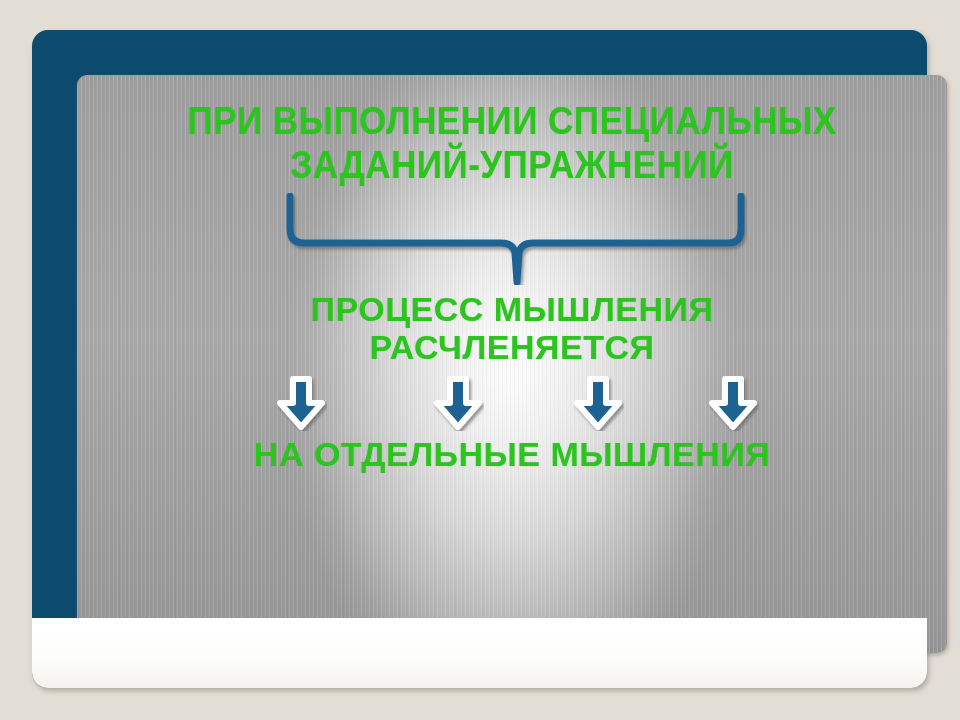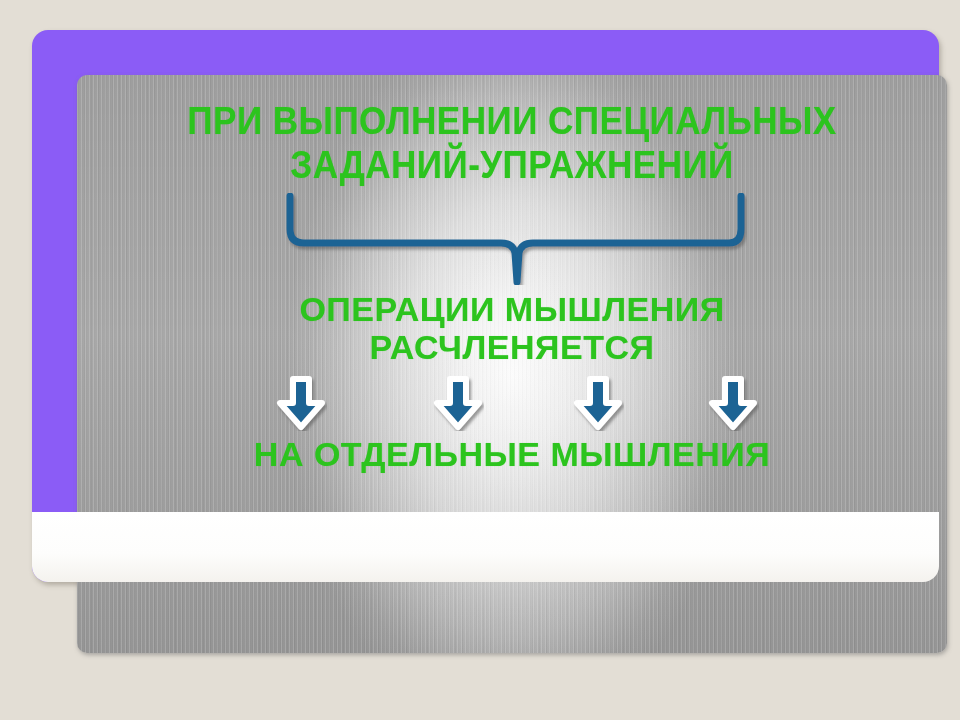--- a/index.html
+++ b/index.html
@@ -20,25 +20,24 @@
     height: 720px;
     background: #e3ded5;
   }
 
   
   .slide-card {
     position: absolute;
     left: 32px;
     top: 30px;
     width: 895px;
-    height: 552px;
-    background: #8b5cf6;
+    height: 658px;
+    background: #0c4a6e;
     border-radius: 16px;
     box-shadow: 2px 3px 5px rgba(120,112,100,0.45);
-    padding-left: 12px;
   }
 
   
   .slide-card::after {
     content: "";
     position: absolute;
     left: 0;
     right: 0;
     bottom: 0;
     height: 70px;
@@ -207,21 +206,21 @@
                      Q 230 50 232 60
                      L 234 89
                      L 236 60
                      Q 238 50 250 50
                      L 446 50
                      Q 458 50 458 36
                      L 458 3" fill="none" stroke="#1f6494" stroke-width="7" stroke-linecap="round" stroke-linejoin="round" filter="url(#braceShadow)"></path>
           </svg>
         </div>
 
-        <div class="txt txt-middle">ОПЕРАЦИИ МЫШЛЕНИЯ
+        <div class="txt txt-middle">ПРОЦЕСС МЫШЛЕНИЯ
 РАСЧЛЕНЯЕТСЯ</div>
 
         <div class="arrows">
           <div class="arrow arrow-0">
             <svg width="52" height="56" viewBox="0 0 52 56" xmlns="http://www.w3.org/2000/svg">
               <defs>
                 <filter id="arrShadow1" x="-30%" y="-20%" width="175%" height="165%">
                   <feDropShadow dx="2" dy="3" stdDeviation="1.6" flood-color="#5a5a5a" flood-opacity="0.6"></feDropShadow>
                 </filter>
               </defs>

